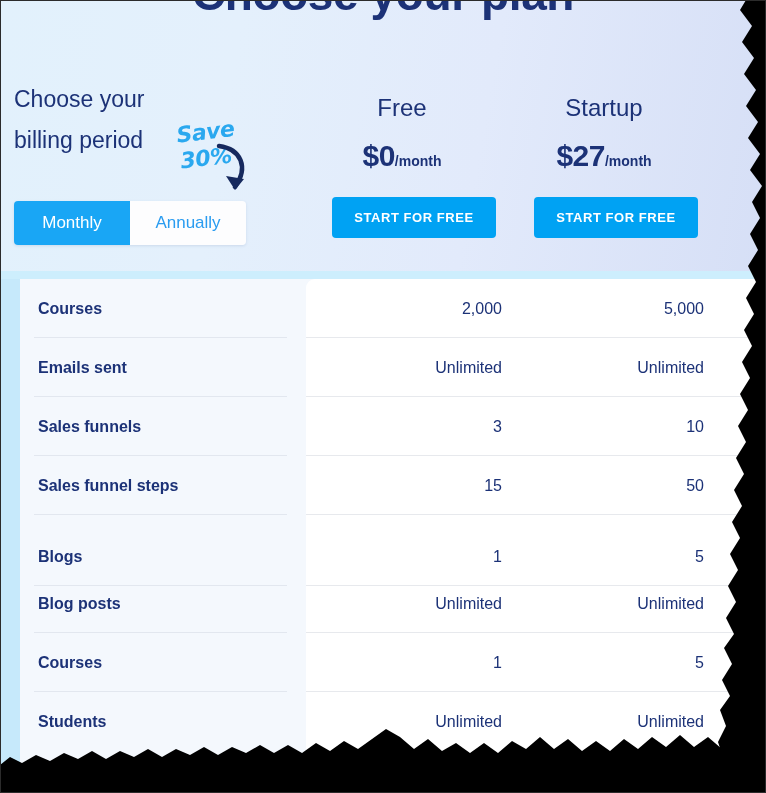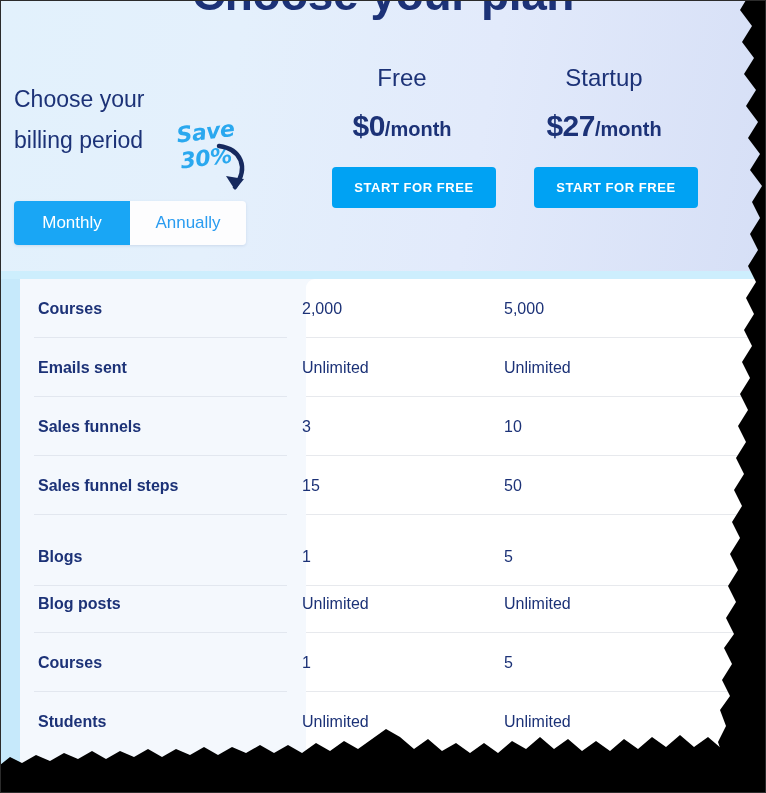--- a/index.html
+++ b/index.html
@@ -129,21 +129,21 @@
     color: #ffffff;
   }
   .toggle-opt.inactive {
     background: #fdfdfe;
     color: #2a9cf0;
   }
 
   
   .plan-col {
     position: absolute;
-    top: 62px;
+    top: 92px;
     width: 200px;
     text-align: center;
   }
   #plan-col-0 { left: 301px; }
   #plan-col-1 { left: 503px; }
   #plan-col-2 { left: 705px; }
 
   .plan-name {
     font-size: 24px;
     color: #1c3277;
@@ -155,21 +155,21 @@
     line-height: 34px;
     white-space: nowrap;
     color: #1c3277;
   }
   .plan-price .amount {
     font-size: 30px;
     font-weight: bold;
     letter-spacing: -0.5px;
   }
   .plan-price .period {
-    font-size: 20px;
+    font-size: 14px;
     font-weight: bold;
   }
   .plan-cta {
     display: inline-block;
     margin-top: 19px;
     background: #00a2f3;
     color: #ffffff;
     font-size: 13px;
     font-weight: bold;
     letter-spacing: 0.55px;
@@ -233,21 +233,21 @@
     font-weight: bold;
     color: #1c3277;
     white-space: nowrap;
   }
   .feature-value {
     position: absolute;
     top: 0;
     width: 200px;
     height: 59px;
     line-height: 59px;
-    text-align: left;
+    text-align: right;
     font-size: 16px;
     color: #1c3277;
     white-space: nowrap;
   }
   .val-0 { left: 301px; }
   .val-1 { left: 503px; }
   .val-2 { left: 705px; }
 
   .row-divider-left {
     position: absolute;

